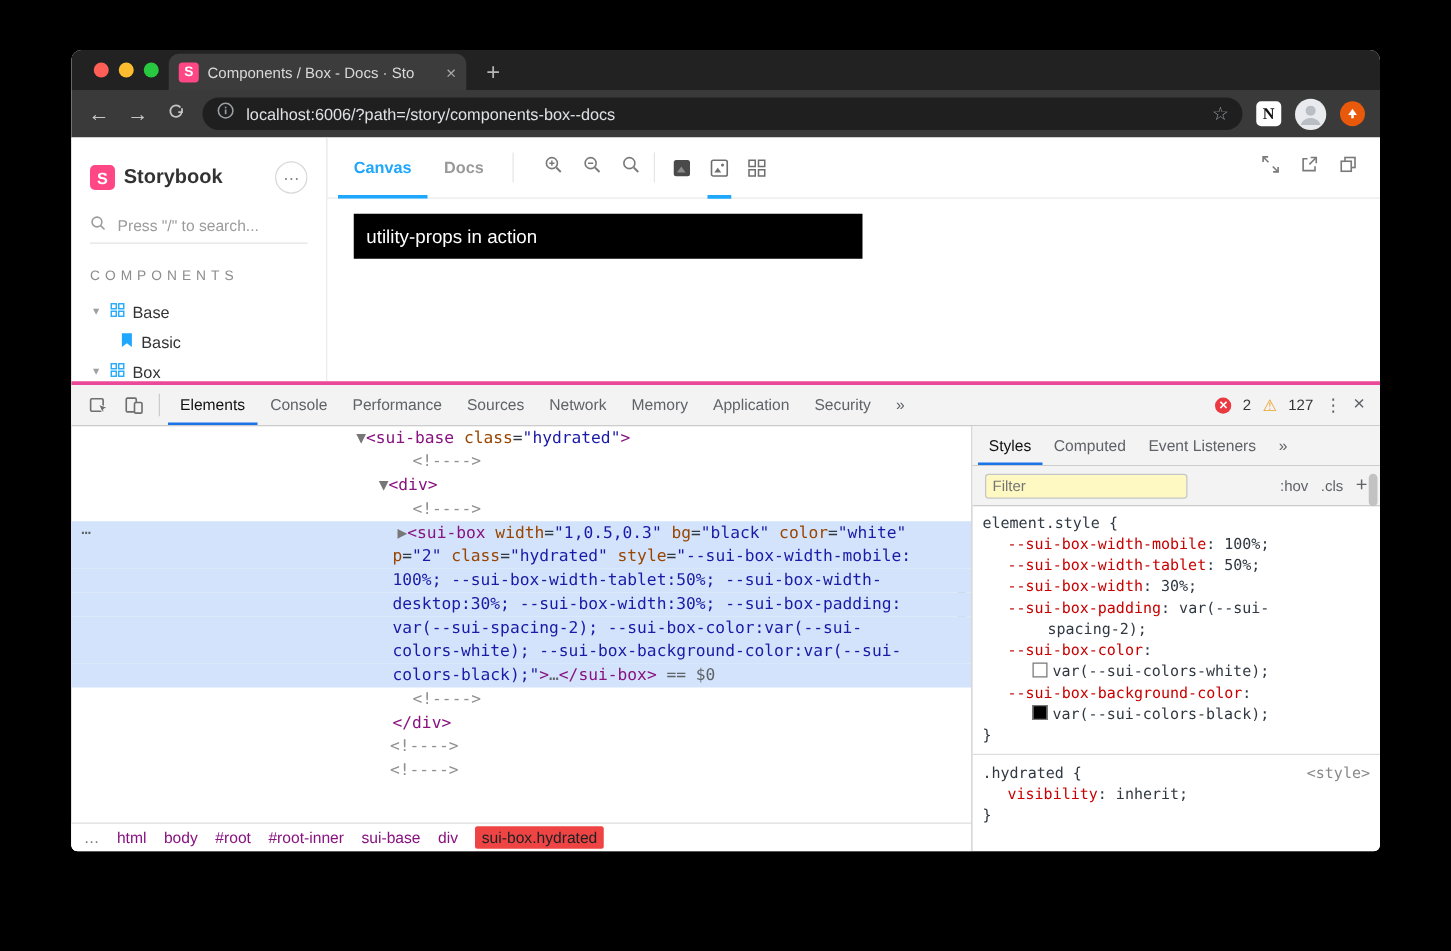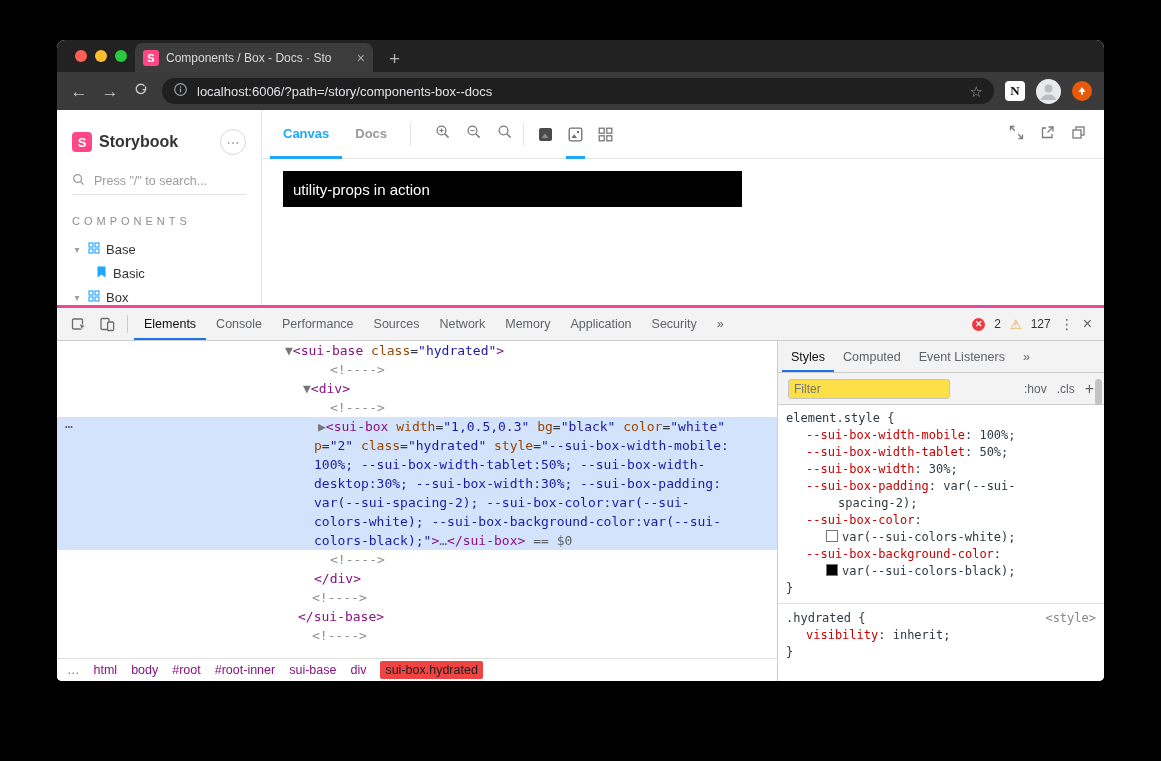--- a/index.html
+++ b/index.html
@@ -53,21 +53,21 @@
   .sb-toolbar{height:49px;flex:none;border-bottom:1px solid #e6e6e6;display:flex;align-items:center;
               padding:0 18px 0 8px;box-sizing:border-box}
   .sb-tab{height:50px;line-height:50px;padding:0 13px;font-size:13px;font-weight:700;color:#999}
   .sb-tab.active{color:#1ea7fd;box-shadow:inset 0 -3px 0 #1ea7fd}
   .vsep{width:1px;height:24px;background:#e6e6e6;margin:0 10px}
   .sb-icons{display:flex;align-items:center;gap:15px;margin-left:14px}
   .tool-ic{position:relative;display:flex;align-items:center;justify-content:center;height:50px}
   .tool-ic.active::after{content:"";position:absolute;bottom:0;left:-2px;right:-2px;height:3px;background:#1ea7fd}
   .sb-right{margin-left:auto;display:flex;align-items:center;gap:16px}
   .sb-preview{flex:1;background:#fff;padding:12px 0 0 21px;min-height:0}
-  .story-box{width:459px;height:36px;background:#000;color:#fff;display:flex;align-items:center;
+  .story-box{width:407px;height:36px;background:#000;color:#fff;display:flex;align-items:center;
              padding-left:10px;box-sizing:border-box;font-size:15px}
   
   .devtools{flex:1;display:flex;flex-direction:column;border-top:3px solid #ec4899;background:#fff;min-height:0}
   .dt-tabbar{height:32px;flex:none;background:#f3f3f3;border-bottom:1px solid #ccc;display:flex;
              align-items:center;padding-left:8px;font-size:12.5px;color:#5f6368}
   .dt-icbtn{width:28px;display:flex;align-items:center;justify-content:center}
   .dt-vsep{width:1px;height:18px;background:#ccc;margin:0 6px}
   .dt-tab{padding:0 10px;height:32px;line-height:33px;white-space:nowrap}
   .dt-tab.active{color:#111;box-shadow:inset 0 -2px 0 #1a73e8}
   .dt-right{margin-left:auto;display:flex;align-items:center;gap:9px;padding-right:12px}
@@ -96,21 +96,21 @@
   .crumb.gray{color:#777}
   .crumb.selected{background:#ef4444;color:#202124;padding:2px 5px;border-radius:2px}
   .dt-styles{width:326px;flex:none;border-left:1px solid #ccc;display:flex;flex-direction:column;position:relative;min-height:0}
   .st-tabs{height:31px;flex:none;background:#f3f3f3;border-bottom:1px solid #ccc;display:flex;
            align-items:center;font-size:12.5px;color:#5f6368;padding-left:4px}
   .st-tab{padding:0 9px;height:31px;line-height:32px;white-space:nowrap}
   .st-tab.active{color:#111;box-shadow:inset 0 -2px 0 #1a73e8}
   .st-filter{height:31px;flex:none;background:#f3f3f3;border-bottom:1px solid #ccc;display:flex;
              align-items:center;padding:0 10px;gap:10px}
   .st-filter input{width:150px;height:18px;border:1px solid #c5c5c5;border-radius:3px;font-size:12px;
-                   padding:0 5px;color:#333;background:#fde047;outline:none;font-family:"Liberation Sans",sans-serif}
+                   padding:0 5px;color:#333;background:#fef9c3;outline:none;font-family:"Liberation Sans",sans-serif}
   .hovcls{color:#5f6368;font-size:12px}
   .hov{margin-left:auto}
   .plus{color:#5f6368;font-size:16px;line-height:1}
   .dt-rules{flex:1;padding-top:5px;font-family:"DejaVu Sans Mono",monospace;font-size:12px;overflow:hidden;position:relative}
   .dt-rules .seg-line{height:17px;line-height:17px;padding-right:3px}
   .rule-sep{height:1px;background:#ddd;margin:6px 0}
 </style>
 </head>
 <body>
 
@@ -349,21 +349,20 @@
             <div class="seg-line sel" style="padding-left: 261px;"><span class="gutter">⋯</span><span class="c-arrow">▶</span><span class="c-tag">&lt;sui-box</span><span class="c-attr"> width</span><span class="c-def">=</span><span class="c-val">"1,0.5,0.3"</span><span class="c-attr"> bg</span><span class="c-def">=</span><span class="c-val">"black"</span><span class="c-attr"> color</span><span class="c-def">=</span><span class="c-val">"white"</span></div>
             <div class="seg-line sel" style="padding-left: 257px;"><span class="c-attr">p</span><span class="c-def">=</span><span class="c-val">"2"</span><span class="c-attr"> class</span><span class="c-def">=</span><span class="c-val">"hydrated"</span><span class="c-attr"> style</span><span class="c-def">=</span><span class="c-val">"--sui-box-width-mobile:</span></div>
             <div class="seg-line sel" style="padding-left: 257px;"><span class="c-val">100%; --sui-box-width-tablet:50%; --sui-box-width-</span></div>
             <div class="seg-line sel" style="padding-left: 257px;"><span class="c-val">desktop:30%; --sui-box-width:30%; --sui-box-padding:</span></div>
             <div class="seg-line sel" style="padding-left: 257px;"><span class="c-val">var(--sui-spacing-2); --sui-box-color:var(--sui-</span></div>
             <div class="seg-line sel" style="padding-left: 257px;"><span class="c-val">colors-white); --sui-box-background-color:var(--sui-</span></div>
             <div class="seg-line sel" style="padding-left: 257px;"><span class="c-val">colors-black);"</span><span class="c-tag">&gt;</span><span class="c-gray">…</span><span class="c-tag">&lt;/sui-box&gt;</span><span class="c-gray"> == $0</span></div>
             <div class="seg-line" style="padding-left: 273px;"><span class="c-cmt">&lt;!----&gt;</span></div>
             <div class="seg-line" style="padding-left: 257px;"><span class="c-tag">&lt;/div&gt;</span></div>
             <div class="seg-line" style="padding-left: 255px;"><span class="c-cmt">&lt;!----&gt;</span></div>
-            <div class="seg-line" style="padding-left: 241px;"><span class="c-tag">&lt;/sui-base&gt;</span></div>
             <div class="seg-line" style="padding-left: 255px;"><span class="c-cmt">&lt;!----&gt;</span></div>
           </div>
         <div class="crumbs">
             <span class="crumb gray">…</span>
             <span class="crumb">html</span>
             <span class="crumb">body</span>
             <span class="crumb">#root</span>
             <span class="crumb">#root-inner</span>
             <span class="crumb">sui-base</span>
             <span class="crumb">div</span>

